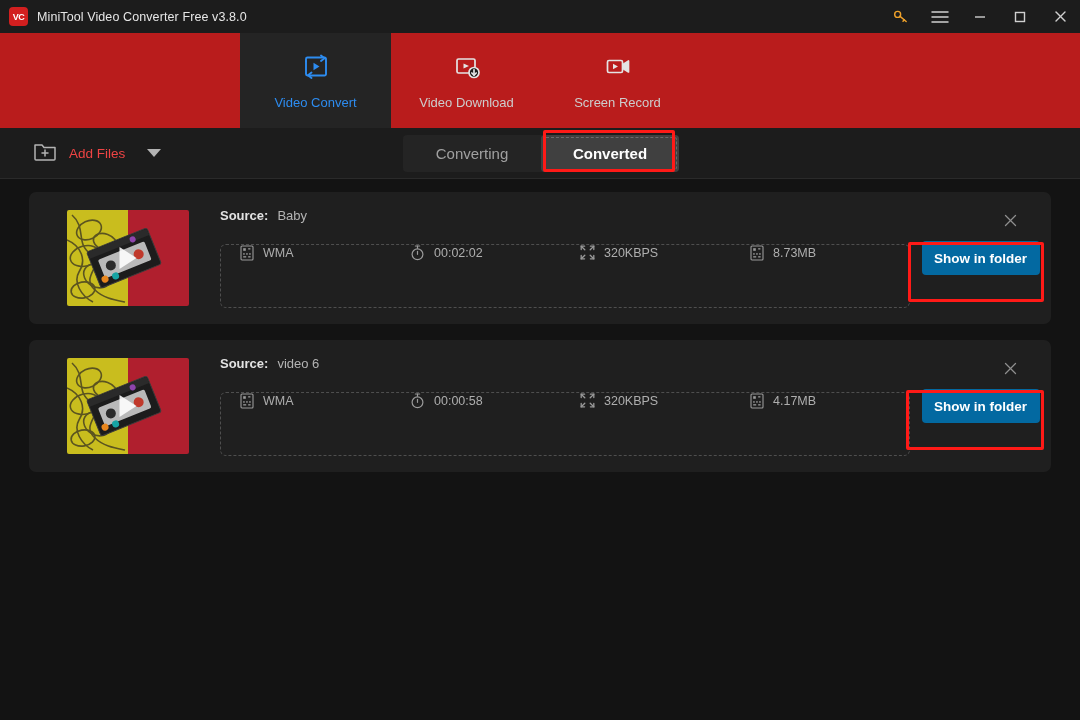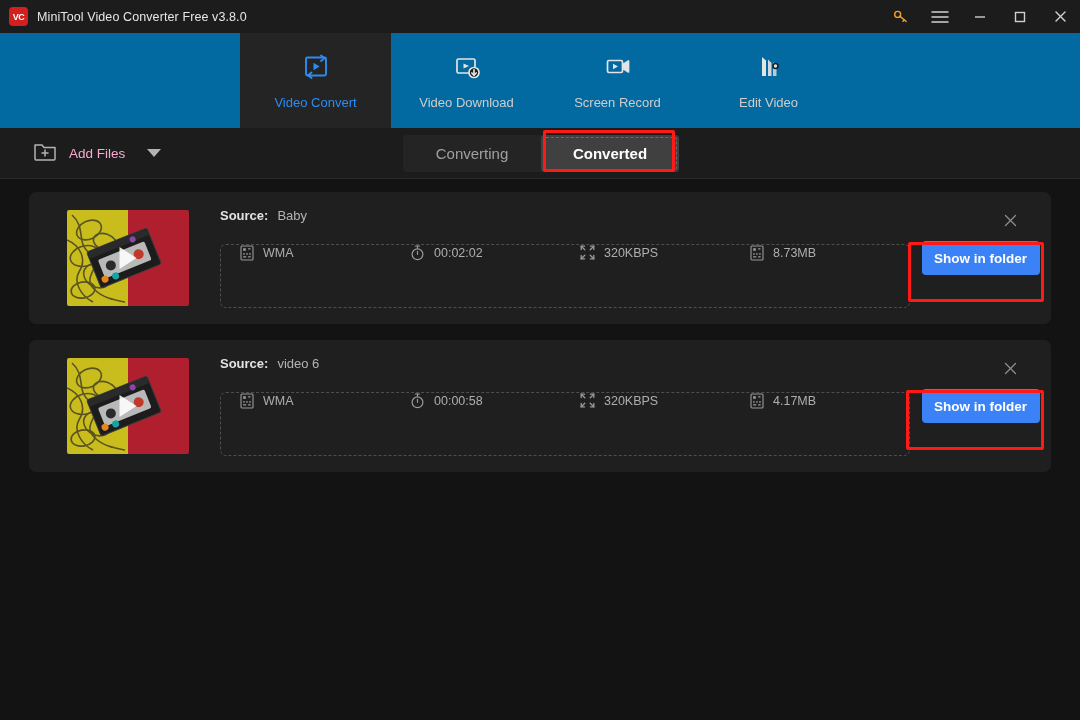--- a/index.html
+++ b/index.html
@@ -71,21 +71,21 @@
     cursor: default;
   }
   .win-btn svg { display: block; }
 
   
   .navbar {
     position: absolute;
     top: 33px; left: 0;
     width: 1080px;
     height: 95px;
-    background: #0369a1;
+    background: #b91c1c;
     display: flex;
     align-items: stretch;
   }
   .nav-spacer-left { width: 240px; }
   .nav-item {
     width: 151px;
     display: flex;
     flex-direction: column;
     align-items: center;
     justify-content: center;
@@ -120,21 +120,21 @@
   }
   .add-files {
     display: flex;
     align-items: center;
     margin-left: 33px;
     gap: 12px;
     cursor: default;
   }
   .add-files-label {
     font-size: 13.5px;
-    color: #f9a8d4;
+    color: #ef4444;
   }
   .caret {
     margin-left: 10px;
     cursor: default;
   }
 
   .seg-tabs {
     position: absolute;
     left: 403px;
     top: 7px;
@@ -316,21 +316,21 @@
     width: 200px;
     height: 100%;
     display: flex;
     align-items: center;
     justify-content: center;
     position: relative;
   }
   .show-btn {
     width: 118px;
     height: 34px;
-    background: #3b82f6;
+    background: #0369a1;
     color: #ffffff;
     border: none;
     border-radius: 4px;
     font-size: 13.5px;
     font-weight: bold;
     font-family: "Liberation Sans", sans-serif;
     cursor: default;
     display: flex;
     align-items: center;
     justify-content: center;
@@ -432,32 +432,20 @@
       <div class="nav-icon">
         <svg width="30" height="28" viewBox="0 0 30 28" fill="none" stroke="#e4e4e4" stroke-width="1.7" stroke-linecap="round" stroke-linejoin="round">
           <rect x="4.5" y="7.5" width="15" height="12" rx="1.5"></rect>
           <path d="M20 11.5 L25.5 8 V19 L20 15.5 Z" fill="#e4e4e4"></path>
           <path d="M10 10.8 L15 13.5 L10 16.2 Z" fill="#e4e4e4" stroke="none"></path>
         </svg>
       </div>
       <div class="nav-label">Screen Record</div>
     </div>
 
-    <div class="nav-item">
-      <div class="nav-icon">
-        <svg width="30" height="28" viewBox="0 0 30 28" fill="#e4e4e4">
-          <path d="M8 23 L8 4 L12 7.5 L12 23 Z"></path>
-          <path d="M14 23 L14 6.5 L17.5 10 L17.5 23 Z" opacity="0.9"></path>
-          <path d="M19 23 L19 9 L22.5 12.5 L22.5 23 Z" opacity="0.8"></path>
-          <circle cx="21.5" cy="13" r="3.2" fill="#1c1c1c"></circle>
-          <circle cx="21.5" cy="13" r="1.7" fill="#e4e4e4"></circle>
-        </svg>
-      </div>
-      <div class="nav-label">Edit Video</div>
-    </div>
   </div>
 
   <div class="toolbar">
 
     <div class="add-files">
       <span>
         <svg width="24" height="21" viewBox="0 0 24 21" fill="none" stroke="#b3b3b3" stroke-width="1.5" stroke-linecap="round" stroke-linejoin="round">
           <path d="M2 18 V4 h7 l2 2.5 h11 V18 a1 1 0 0 1 -1 1 H3 a1 1 0 0 1 -1 -1 Z"></path>
           <line x1="12" y1="9" x2="12" y2="15"></line>
           <line x1="9" y1="12" x2="15" y2="12"></line>

